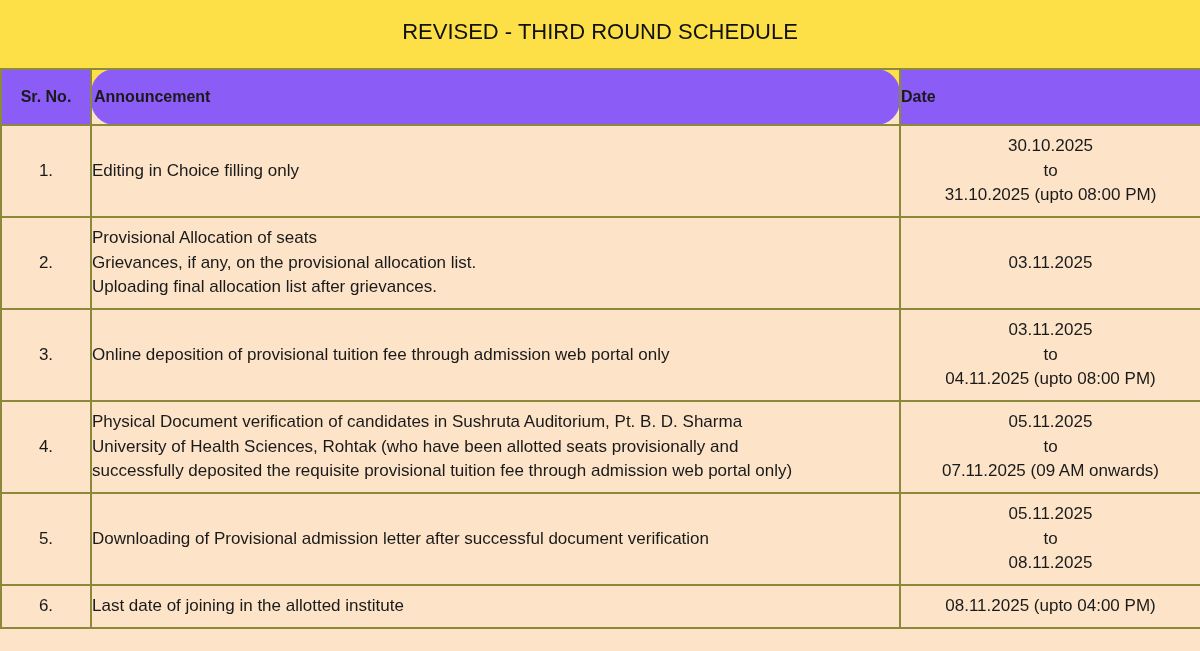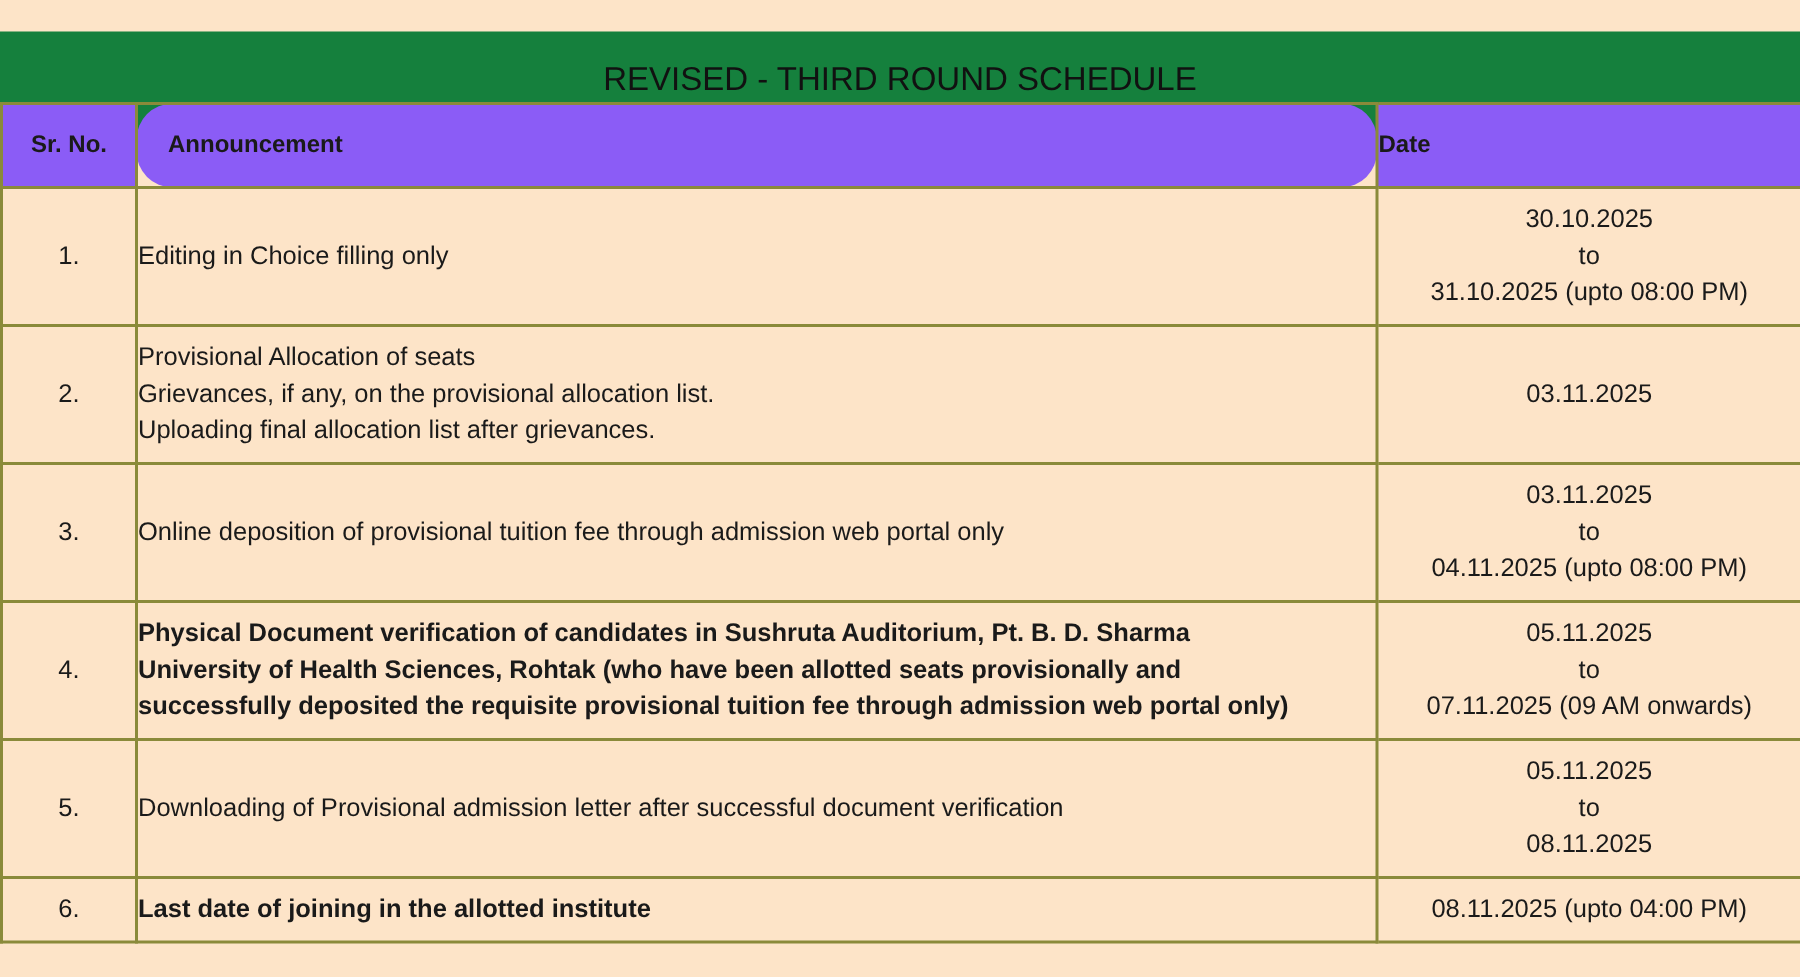--- a/index.html
+++ b/index.html
@@ -5,47 +5,46 @@
     html, body { margin: 0; padding: 0; }
     body {
       width: 1200px; height: 651px; overflow: hidden;
       background: #fde4c8;
       font-family: "Liberation Sans", sans-serif;
       color: #1a1a1a;
       position: relative;
     }
     .title-bar {
       position: absolute; left: 0; top: 0; width: 1200px; height: 84px;
-      background: #15803d;
-      margin-top: 21px;
+      background: #fde047;
     }
     .title {
       position: absolute; left: 0; top: 19px; width: 1200px; text-align: center;
       font-size: 22px; color: #111;
     }
     table {
       position: absolute; left: 0; top: 68px;
       border-collapse: collapse; width: 1202px;
     }
     td, th {
       border: 2px solid #8a8a3a;
       font-size: 17px;
       padding: 0;
     }
     th {
       background: #8b5cf6; height: 54px; font-weight: bold; font-size: 16px;
     }
     th.c1 { width: 88px; text-align: center; }
-    th.c2 { width: 805px; text-align: left; padding-left: 20px; border-radius: 24px; }
+    th.c2 { width: 805px; text-align: left; padding-left: 2px; border-radius: 24px; }
     th.c3 { text-align: left; }
     td { background: #fde4c8; line-height: 24.5px; }
     td.num { text-align: center; }
     td.ann { }
     td.date { text-align: center; }
-    td.bold { font-weight: bold; margin-top: 16px; }
+    td.bold { font-weight: normal; margin-top: 16px; }
     tr.r1 td, tr.r2 td, tr.r3 td, tr.r4 td, tr.r5 td { height: 90px; }
     tr.r6 td { height: 41px; }
     .line { display: block; }
   </style>
 </head>
 <body>
 
 <div class="title-bar">
   <div class="title">REVISED - THIRD ROUND SCHEDULE</div>
 </div>

